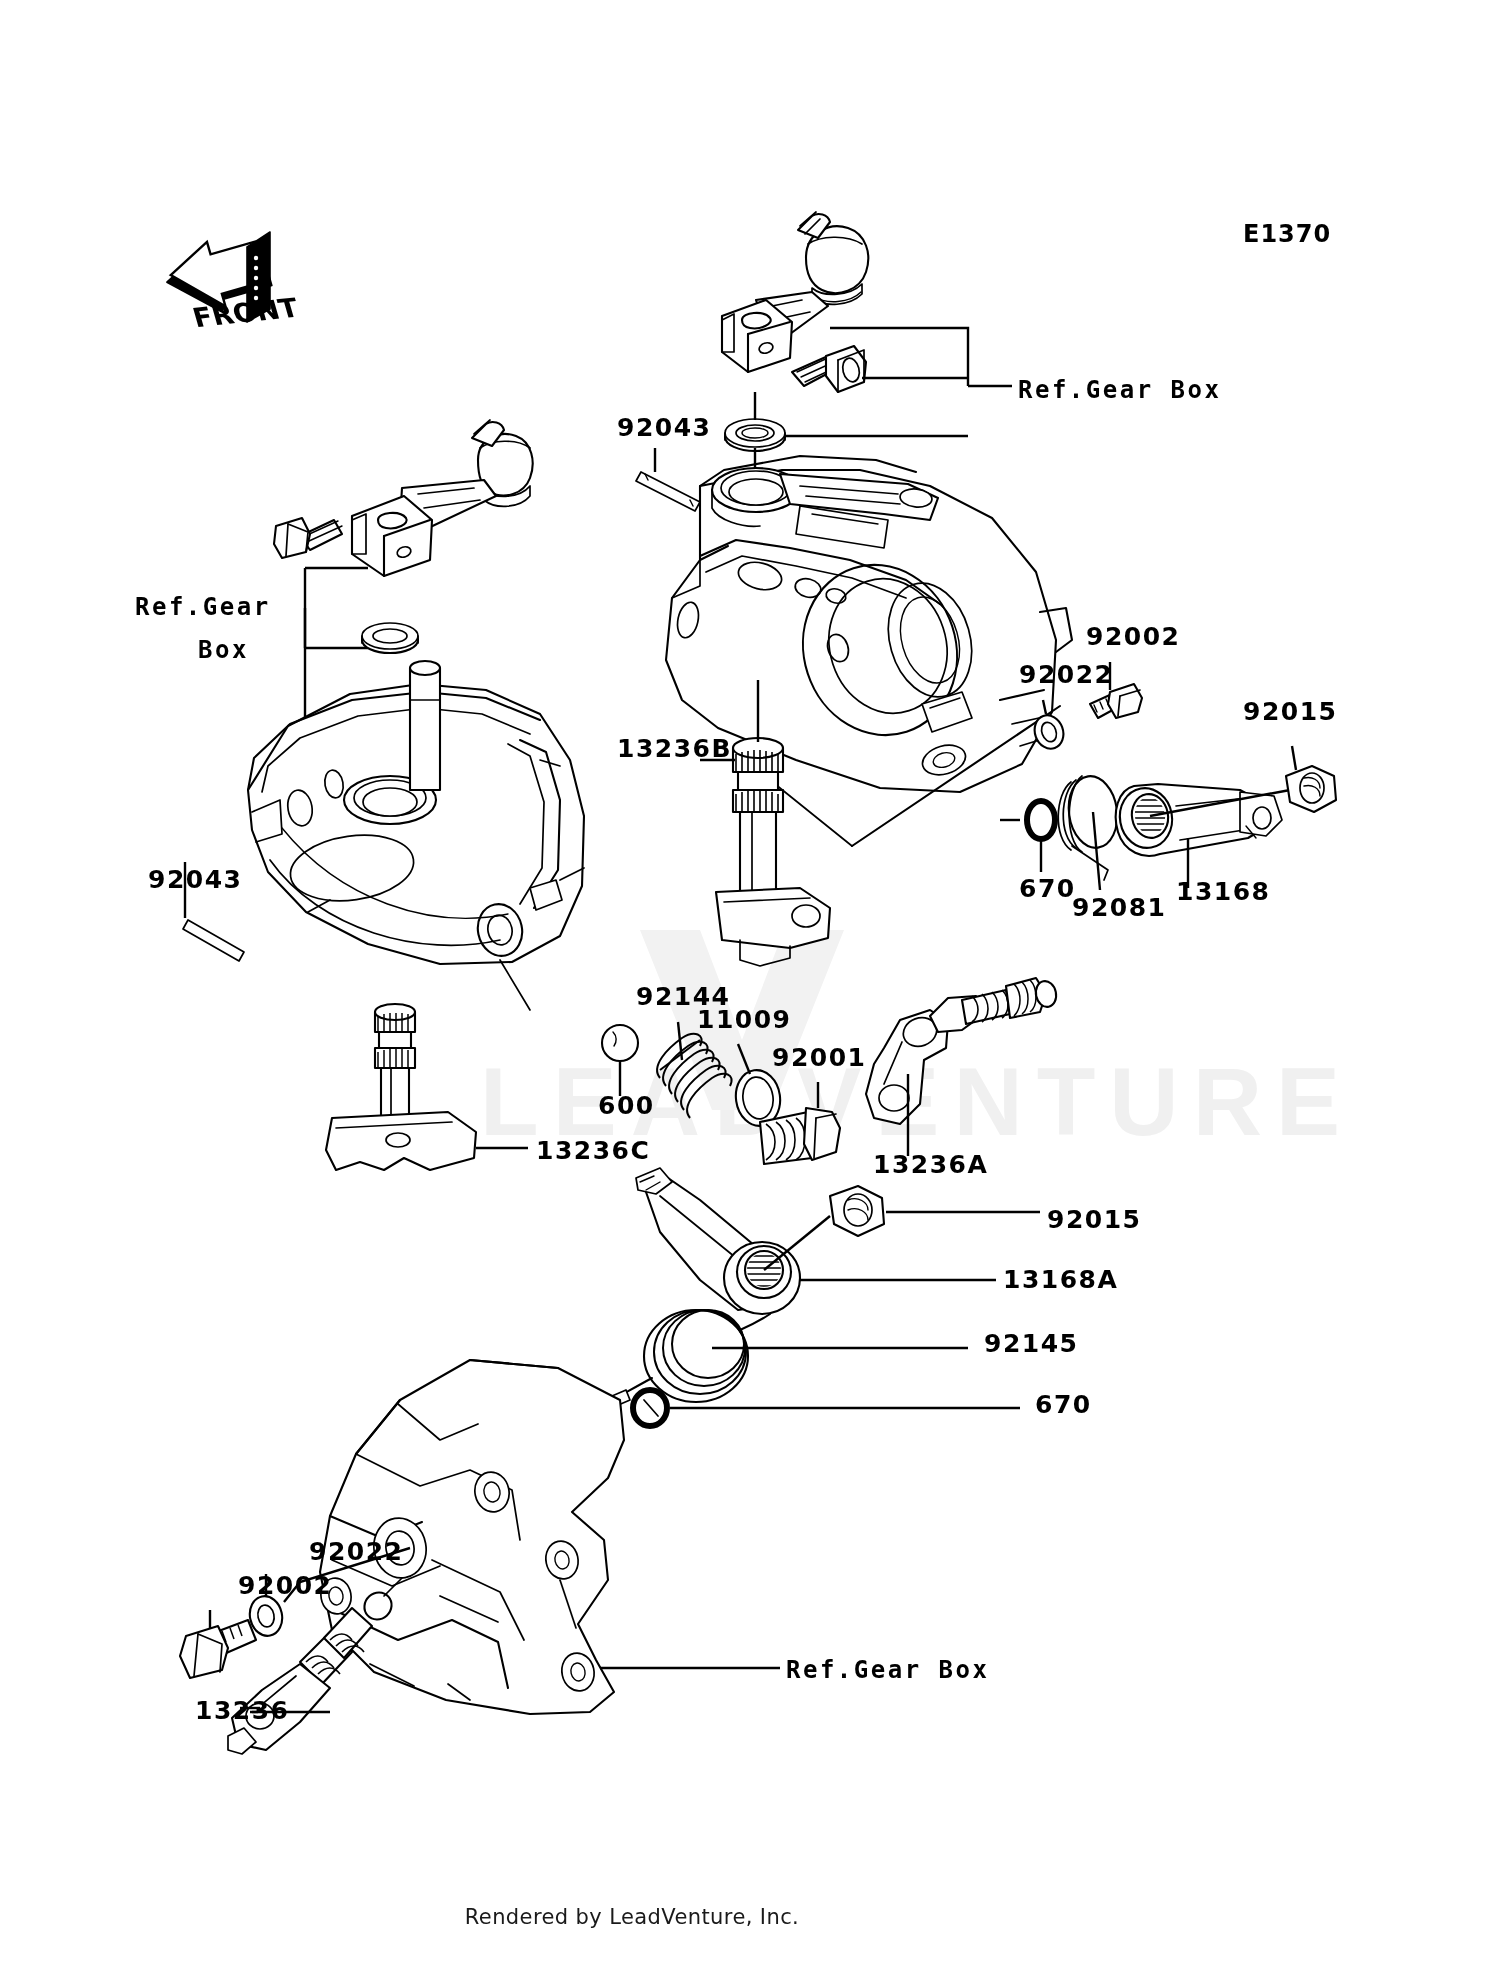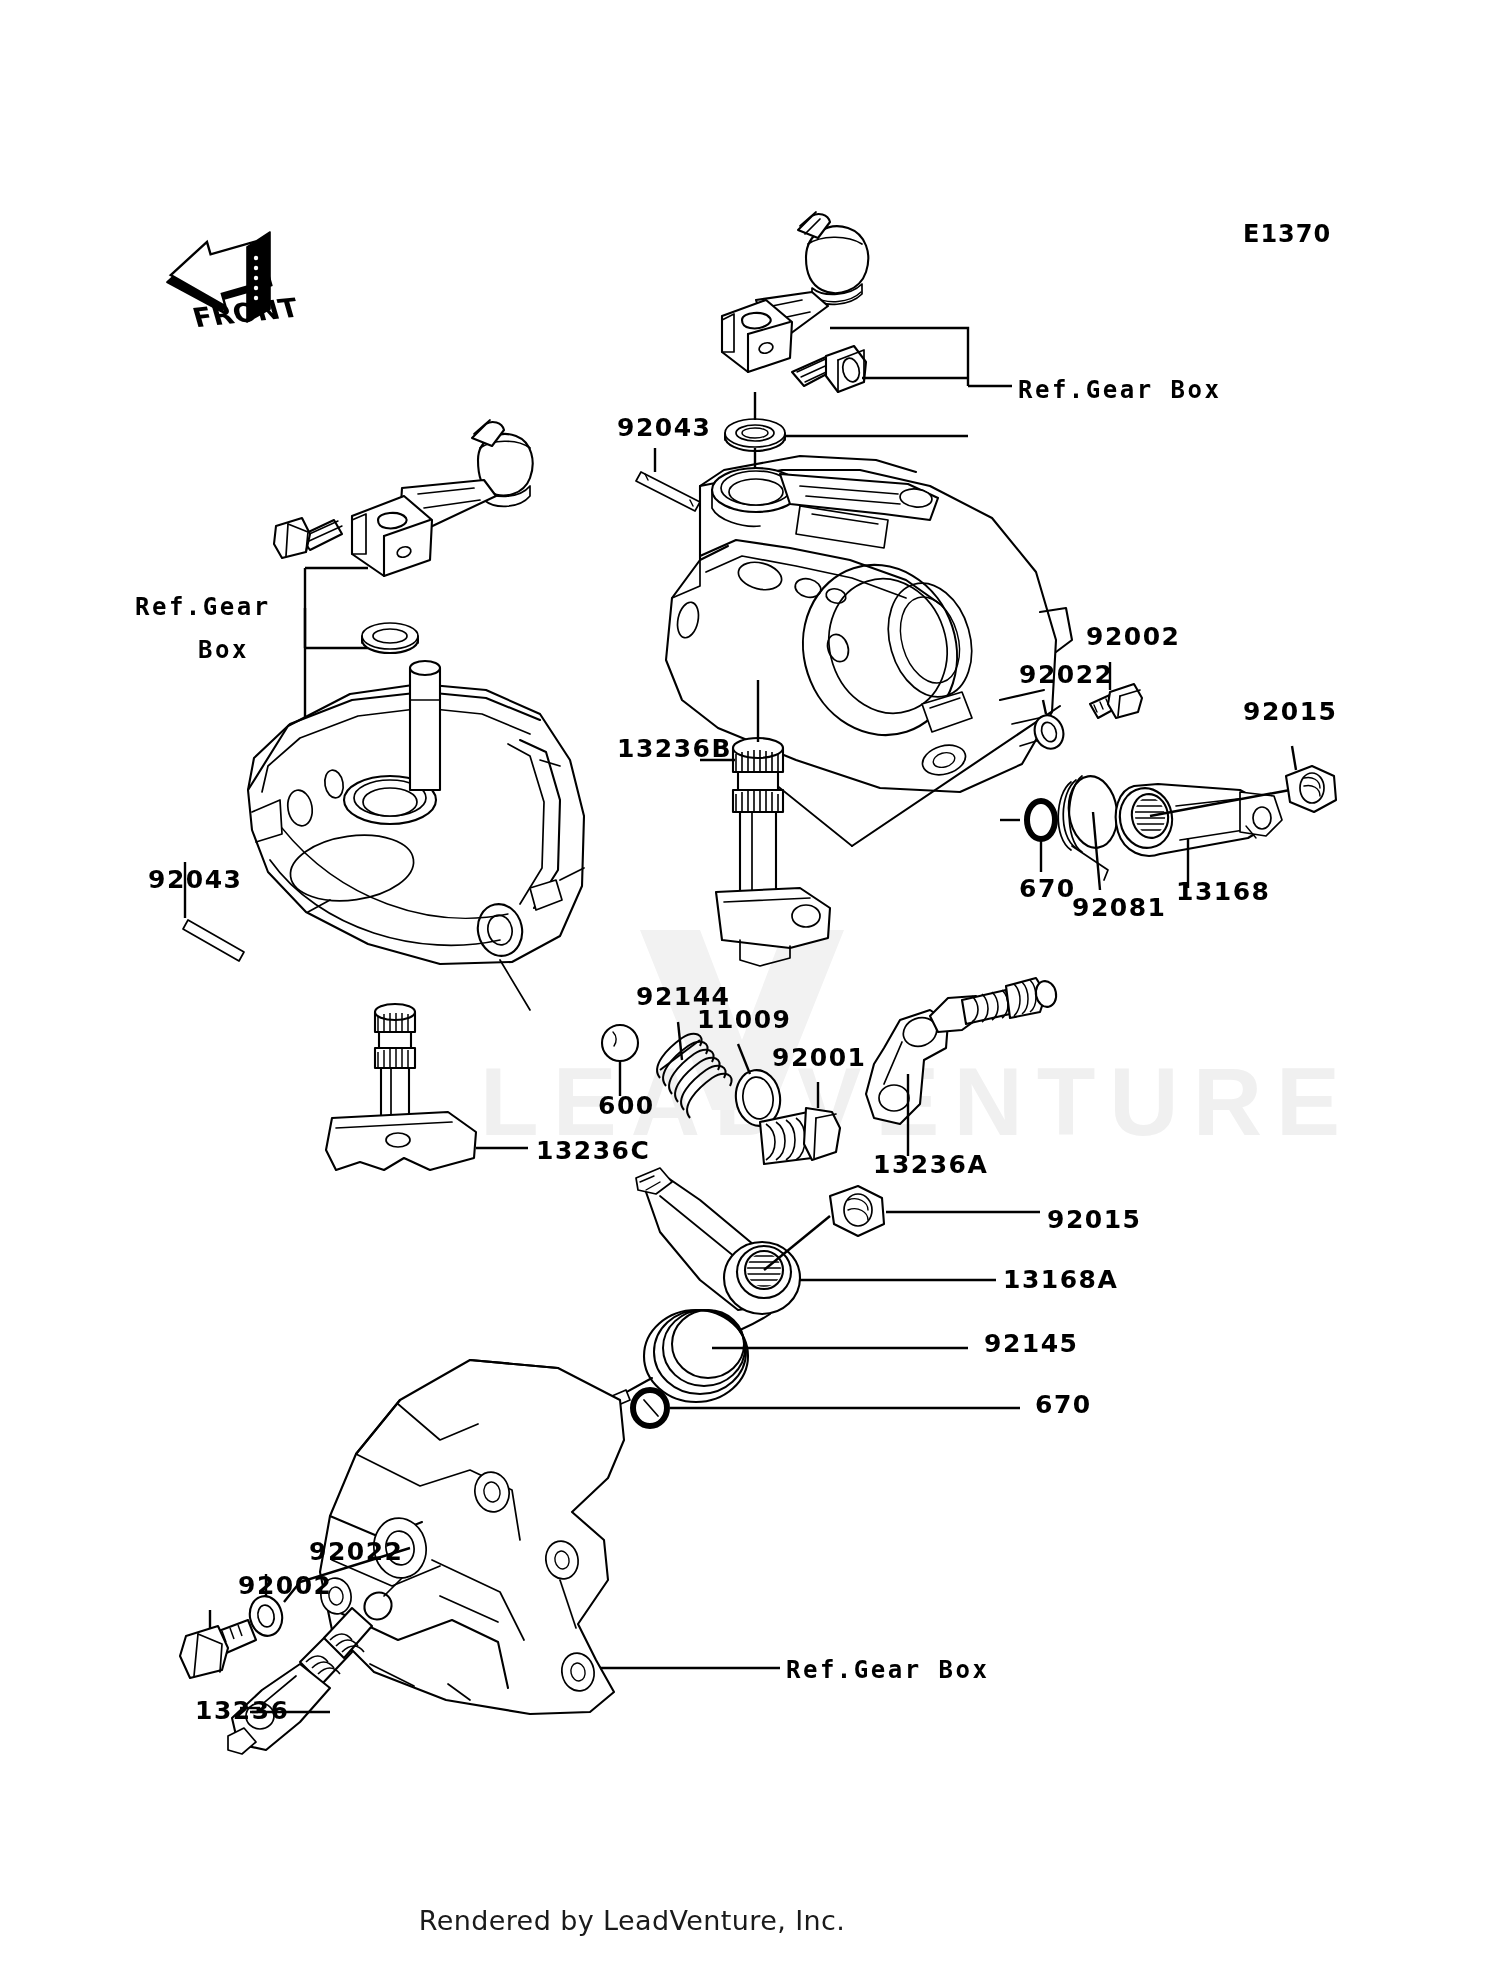--- a/index.html
+++ b/index.html
@@ -101,21 +101,21 @@
     fill: #000000;
     letter-spacing: 2.5px;
   }
   .footer {
     position: absolute;
     left: 0;
     top: 1905px;
     width: 1264px;
     text-align: center;
     font-family: "DejaVu Sans", sans-serif;
-    font-size: 27px;
+    font-size: 21px;
     color: #1a1a1a;
     letter-spacing: 0.4px;
   }
   .front-text {
     font-family: "DejaVu Sans", sans-serif;
     font-weight: bold;
     font-size: 27px;
     fill: #000000;
   }
 </style>

